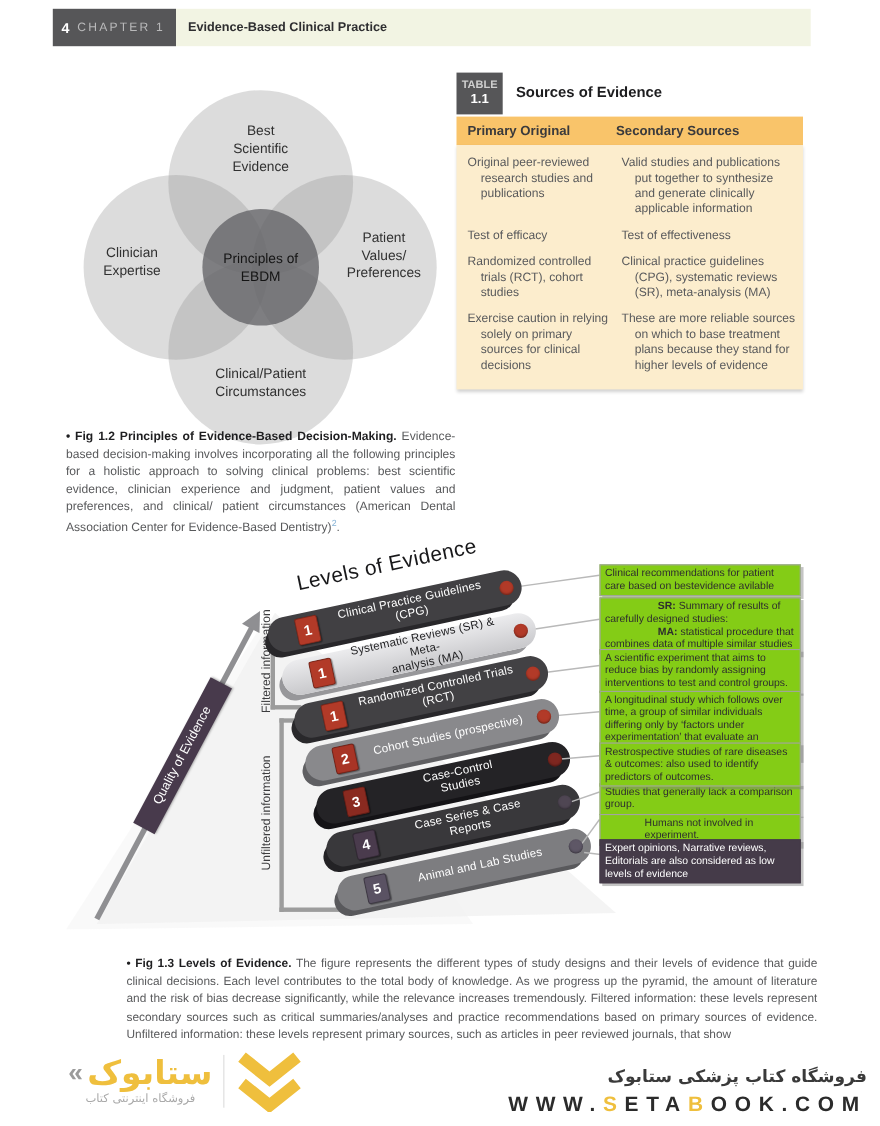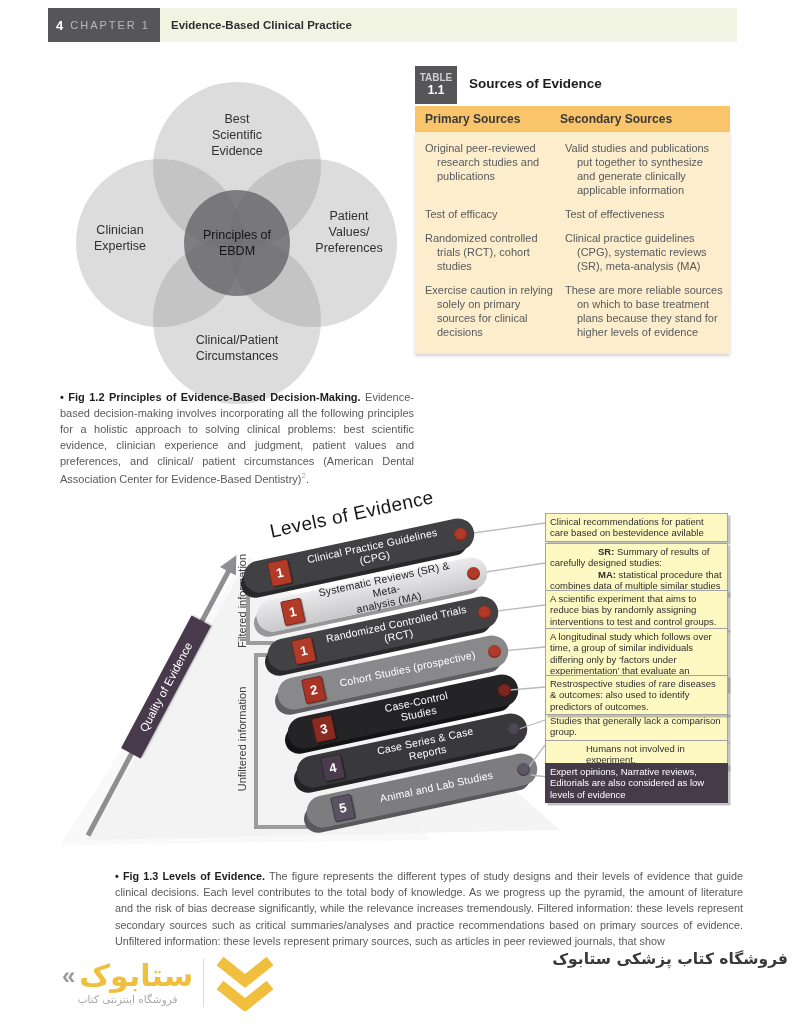--- a/index.html
+++ b/index.html
@@ -71,40 +71,40 @@
   .bar{position:absolute;width:235px;height:32px;border-radius:16px;transform-origin:0 50%;transform:rotate(-12deg);
        display:flex;align-items:center;}
   .bar .blabel{position:absolute;left:52px;right:22px;text-align:center;font-size:10.5px;line-height:1.12;letter-spacing:.2px;}
   .badge{position:absolute;left:26px;top:3.5px;width:21px;height:25px;border-radius:2.5px;border:1px solid rgba(0,0,0,.3);
          color:#fff;font-size:13px;font-weight:bold;display:flex;align-items:center;justify-content:center;
          box-shadow:1px 1px 1px rgba(0,0,0,.35);box-sizing:border-box;}
   .dot{position:absolute;width:13px;height:13px;border-radius:50%;z-index:10;box-shadow:inset 0 -1px 2px rgba(0,0,0,.4);}
 
   #lines{position:absolute;left:0;top:0;z-index:5;pointer-events:none;}
 
-  .callout{position:absolute;left:545px;width:183px;background:#fef9c3;border:1px solid #a3a3a3;
+  .callout{position:absolute;left:545px;width:183px;background:#84cc16;border:1px solid #a3a3a3;
            box-shadow:2.5px 2.5px 0 rgba(125,125,125,.45);padding:2px 4px;box-sizing:border-box;
            font-size:9.5px;line-height:1.2;color:#2e2e2e;z-index:6;}
   .callout.dark{background:#453b49;color:#fff;border-color:#453b49;}
   .cb{font-weight:bold;margin-left:48px;}
 
   
   #fig3cap{left:115px;top:868px;width:628px;height:80px;overflow:hidden;
            font-size:10.8px;line-height:1.5;color:#58595b;text-align:justify;}
 
   
   #footer{left:0;top:950px;width:800px;height:74px;background:#fff;}
   .logo{position:absolute;left:62px;top:5px;display:flex;align-items:center;gap:10px;}
   .wordmark-col{display:flex;flex-direction:column;align-items:center;}
   .wordmark-row{display:flex;align-items:center;gap:4px;}
   .guillemet{color:#9b9b9b;font-size:24px;font-weight:bold;}
   .wordmark{color:#efbf3d;font-size:30px;font-weight:bold;line-height:1;}
   .logo-sub{color:#a9a9a9;font-size:10.5px;margin-top:2px;}
   .logo-div{width:1px;height:48px;background:#dcdcdc;}
-  .f-right{position:absolute;right:12px;top:0;text-align:right;}
+  .f-right{position:absolute;right:12px;top:20px;text-align:right;}
   .f-persian{font-size:15.5px;color:#3a3a3a;font-weight:600;margin-bottom:6px;}
   .f-url{font-size:19px;font-weight:bold;letter-spacing:7px;color:#2b2b2b;}
   .f-url .yellow{color:#efbf3d;}
 </style>
 </head>
 <body>
 
 <div id="page">
 
   <div class="abs hdr-dark">
@@ -135,21 +135,21 @@
 EBDM</div>
   </div>
 
   <div class="abs" id="tbl">
     <div class="tbl-tag">
       <span class="t1">TABLE</span>
       <span class="t2">1.1</span>
     </div>
     <div class="tbl-title">Sources of Evidence</div>
     <div class="tbl-head">
-      <span class="h1">Primary Sources</span>
+      <span class="h1">Primary Original</span>
       <span class="h2">Secondary Sources</span>
     </div>
     <div class="tbl-body">
       <div class="trow">
         <div class="tcell p">Original peer-reviewed research studies and publications</div>
         <div class="tcell s">Valid studies and publications put together to synthesize and generate clinically applicable information</div>
       </div>
       <div class="trow">
         <div class="tcell p">Test of efficacy</div>
         <div class="tcell s">Test of effectiveness</div>
@@ -265,16 +265,17 @@
         <div class="logo-sub ar">فروشگاه اینترنتی کتاب</div>
       </div>
       <div class="logo-div"></div>
       <svg width="62" height="56" viewBox="0 0 62 56">
         <polyline points="6,6 31,26 56,6" fill="none" stroke="#efbf3d" stroke-width="11"></polyline>
         <polyline points="6,30 31,50 56,30" fill="none" stroke="#efbf3d" stroke-width="11"></polyline>
       </svg>
     </div>
     <div class="f-right">
       <div class="f-persian ar">فروشگاه کتاب پزشکی ستابوک</div>
+      <div class="f-url"><span>WWW.</span><span class="yellow">S</span><span>ETA</span><span class="yellow">B</span><span>OOK.COM</span></div>
     </div>
   </div>
 
 </div>
 
 </body></html>

